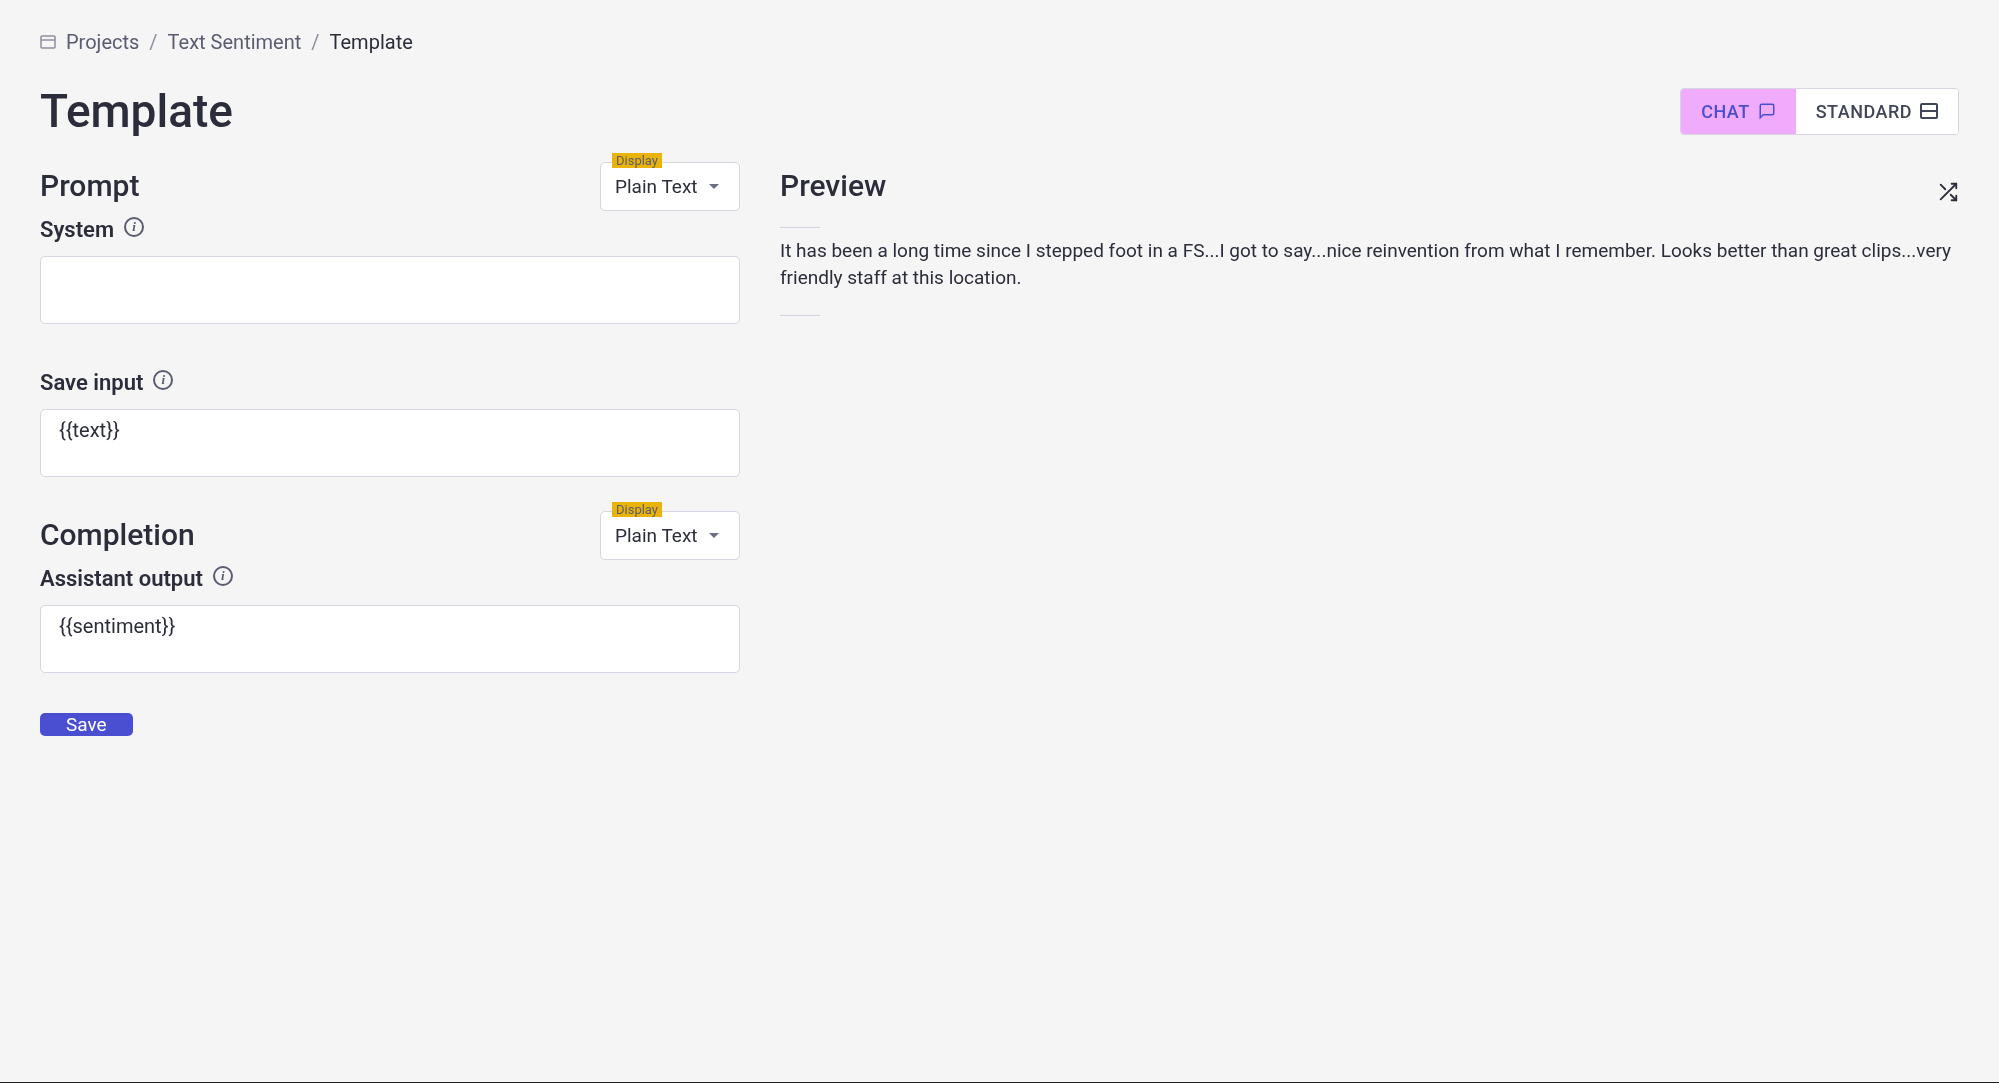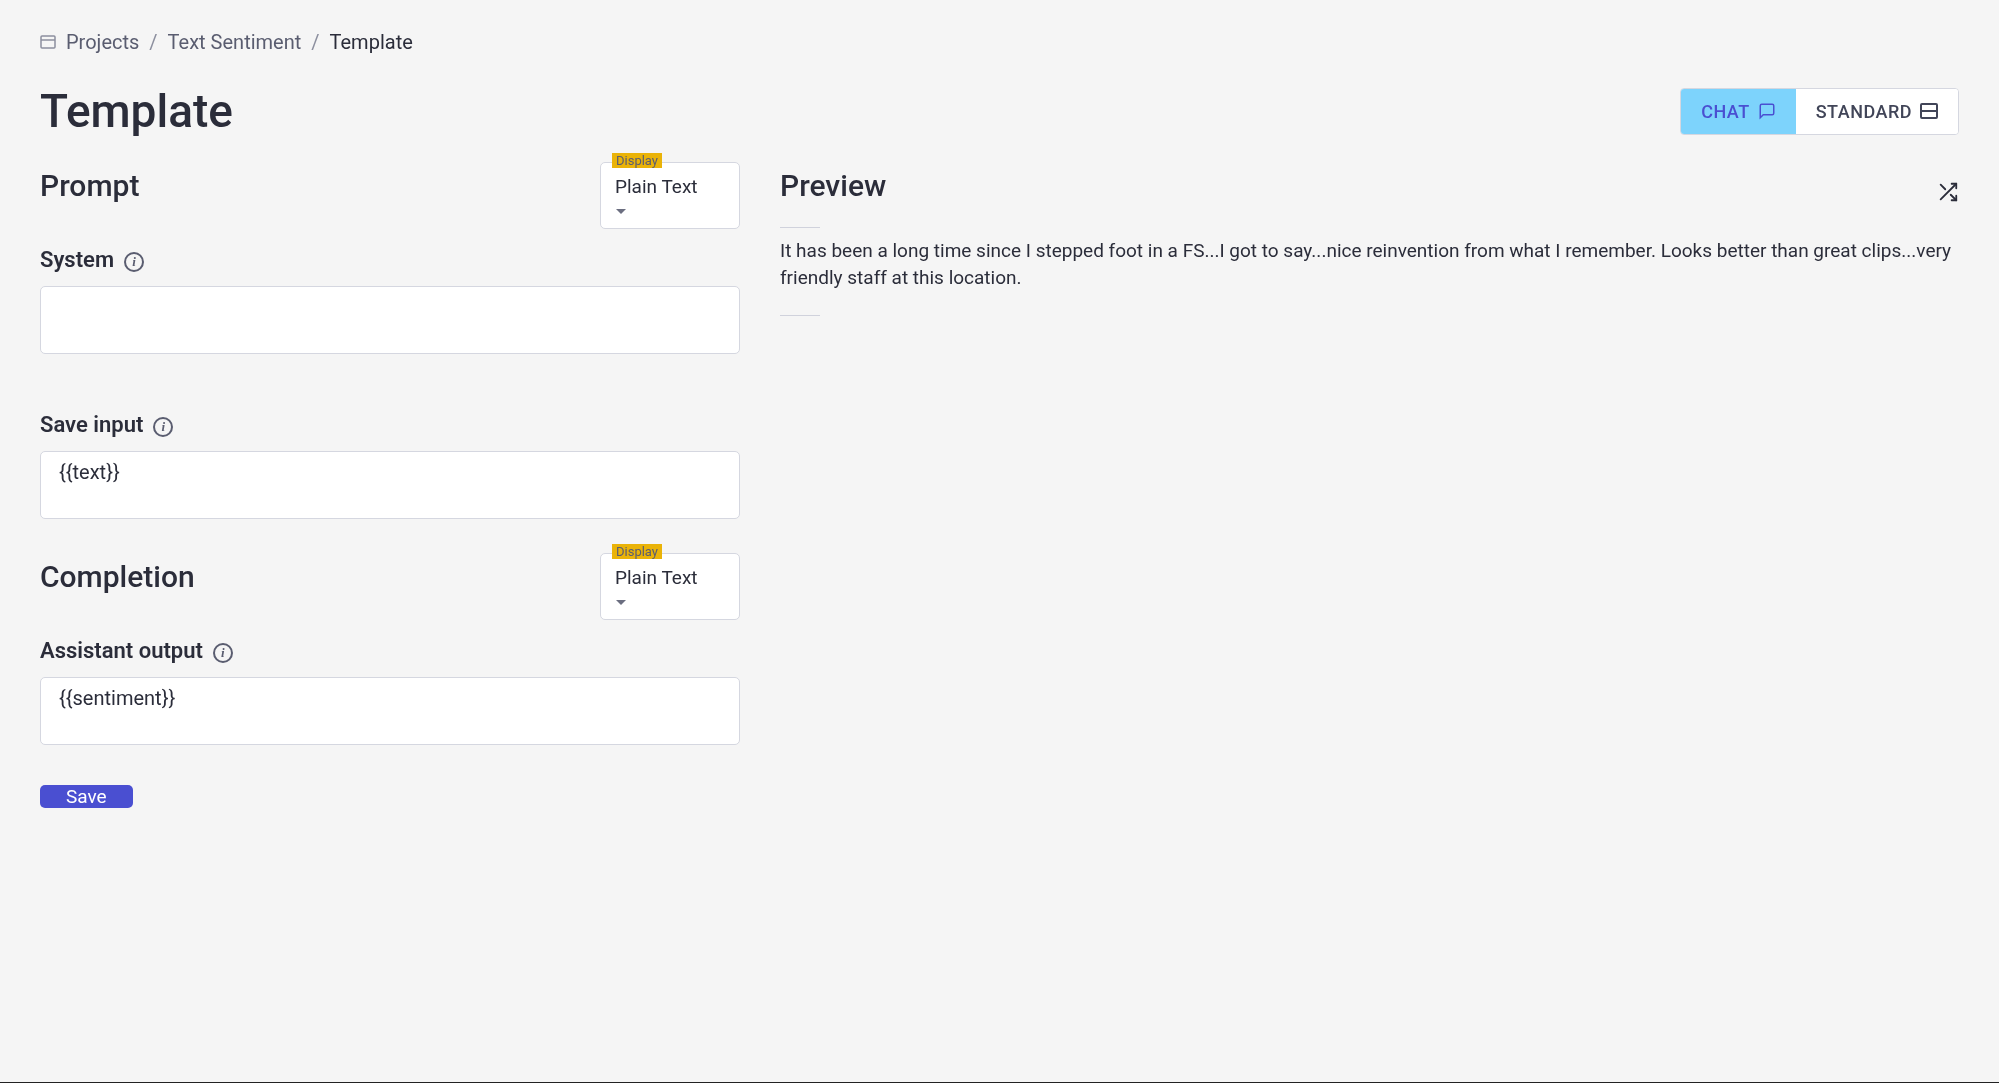--- a/index.html
+++ b/index.html
@@ -66,21 +66,21 @@
       letter-spacing: 0.5px;
       font-size: 18px;
       font-weight: 500;
       cursor: pointer;
       background: #fff;
       border: none;
       font-family: inherit;
       color: #414558;
     }
     .toggle-btn.active {
-      background: #7dd3fc;
+      background: #f0abfc;
       color: #4a4fd1;
     }
     .content {
       display: flex;
       gap: 40px;
     }
     .left-col {
       flex: 0 0 48%;
       max-width: 700px;
     }
@@ -107,42 +107,41 @@
       top: -9px;
       left: 12px;
       font-size: 13px;
       color: #5a5d70;
       background: #eab308;
       padding: 0 4px;
       z-index: 1;
     }
     .display-select {
       display: flex;
-      align-items: flex-start;
+      align-items: center;
       gap: 10px;
       padding: 12px 14px;
       background: #fff;
       border: 1px solid #d5d7e0;
       border-radius: 5px;
       font-size: 19px;
       color: #2b2d3a;
       cursor: pointer;
       min-width: 140px;
       font-family: inherit;
-      flex-direction: column;
     }
     .display-select .caret {
       color: #6b6e80;
     }
     .sub-label-row {
       display: flex;
-      align-items: flex-end;
+      align-items: flex-start;
       gap: 10px;
       margin-bottom: 14px;
-      margin-top: 18px;
+      margin-top: 6px;
     }
     .sub-label {
       font-size: 22px;
       font-weight: 600;
       color: #2b2d3a;
     }
     .info-icon {
       width: 20px;
       height: 20px;
       border: 2px solid #5a5d70;

